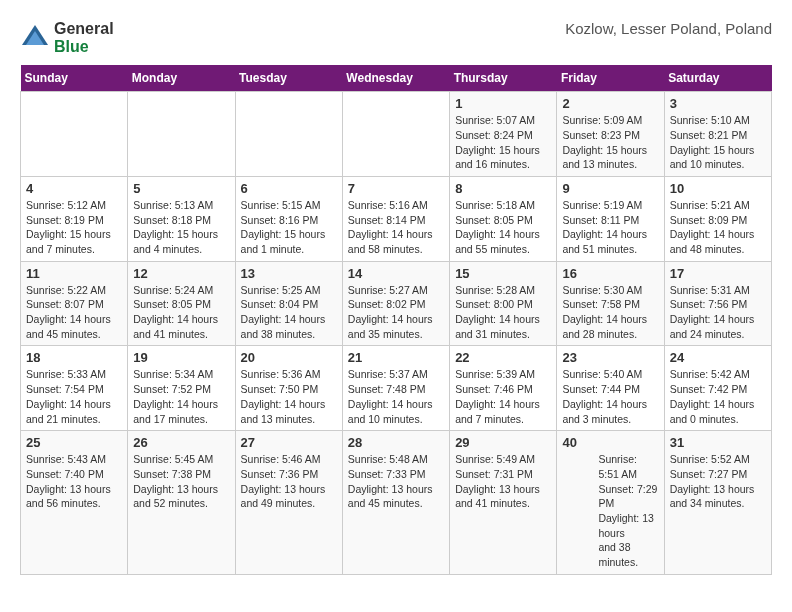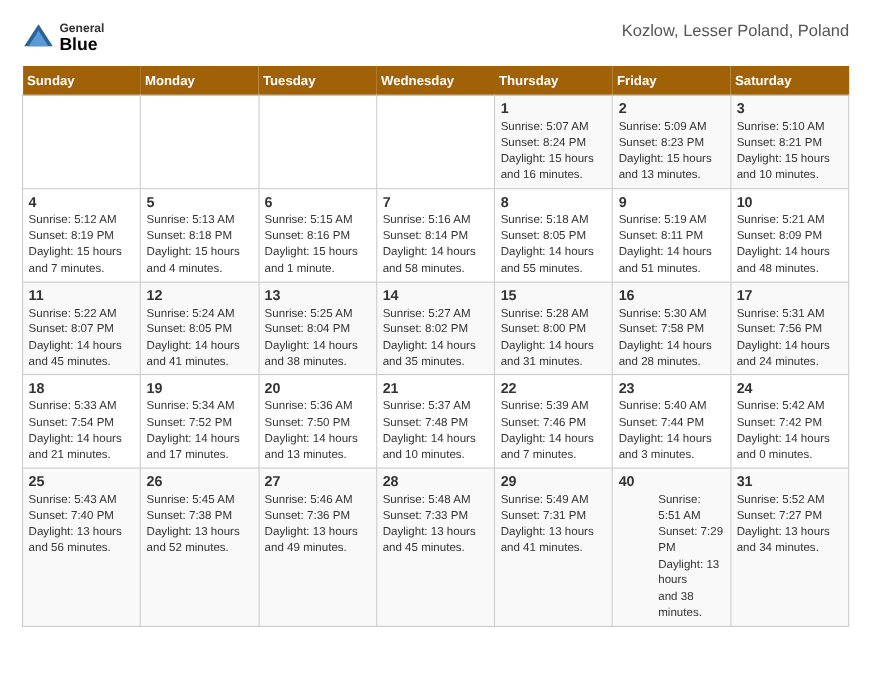--- a/index.html
+++ b/index.html
@@ -20,28 +20,28 @@
       display: flex;
       align-items: center;
       gap: 4px;
     }
     .logo-text {
       display: flex;
       flex-direction: column;
       line-height: 1.1;
     }
     .logo-general {
-      font-size: 11px;
+      font-size: 16px;
       font-weight: bold;
       color: #333;
     }
     .logo-blue {
       font-size: 16px;
       font-weight: bold;
-      color: #000000;
+      color: #15803d;
     }
     .logo-icon {
       width: 30px;
       height: 30px;
     }
     .title-section {
       text-align: right;
     }
     .main-title {
       font-size: 38px;
@@ -51,21 +51,21 @@
     .subtitle {
       font-size: 15px;
       color: #555;
     }
     table {
       width: 100%;
       border-collapse: collapse;
       font-size: 11px;
     }
     thead th {
-      background-color: #a16207;
+      background-color: #701a75;
       color: #fff;
       padding: 6px 4px;
       text-align: left;
       font-size: 12px;
       font-weight: bold;
     }
     tbody tr {
       vertical-align: top;
     }
     tbody td {

